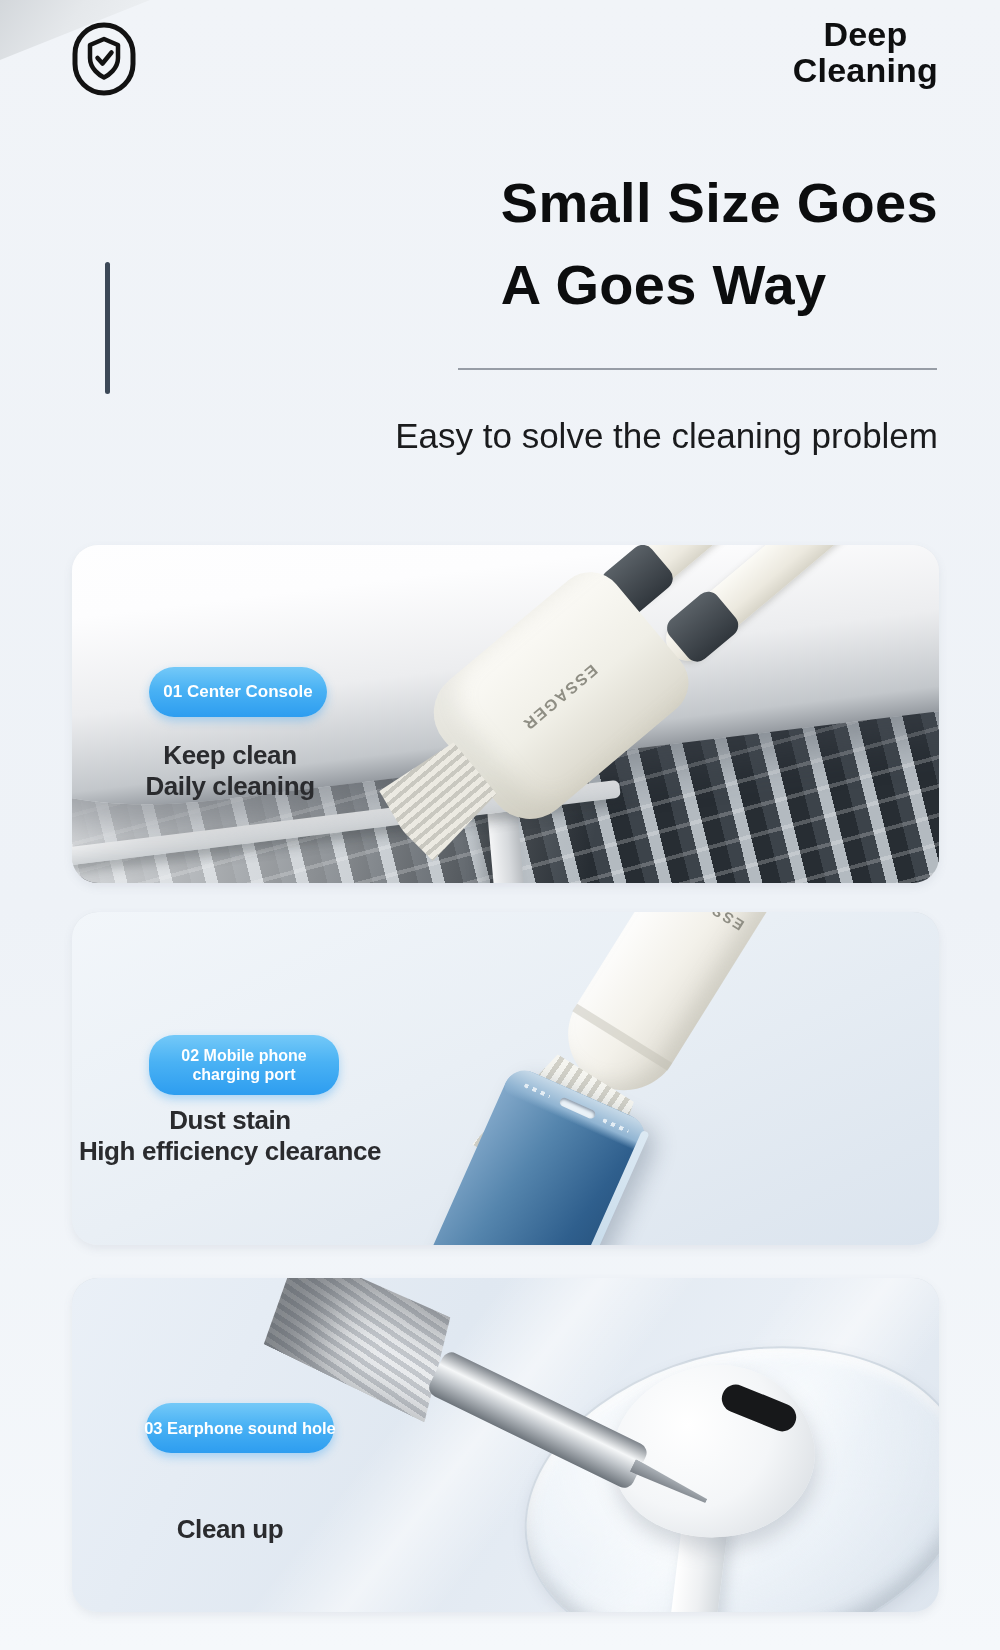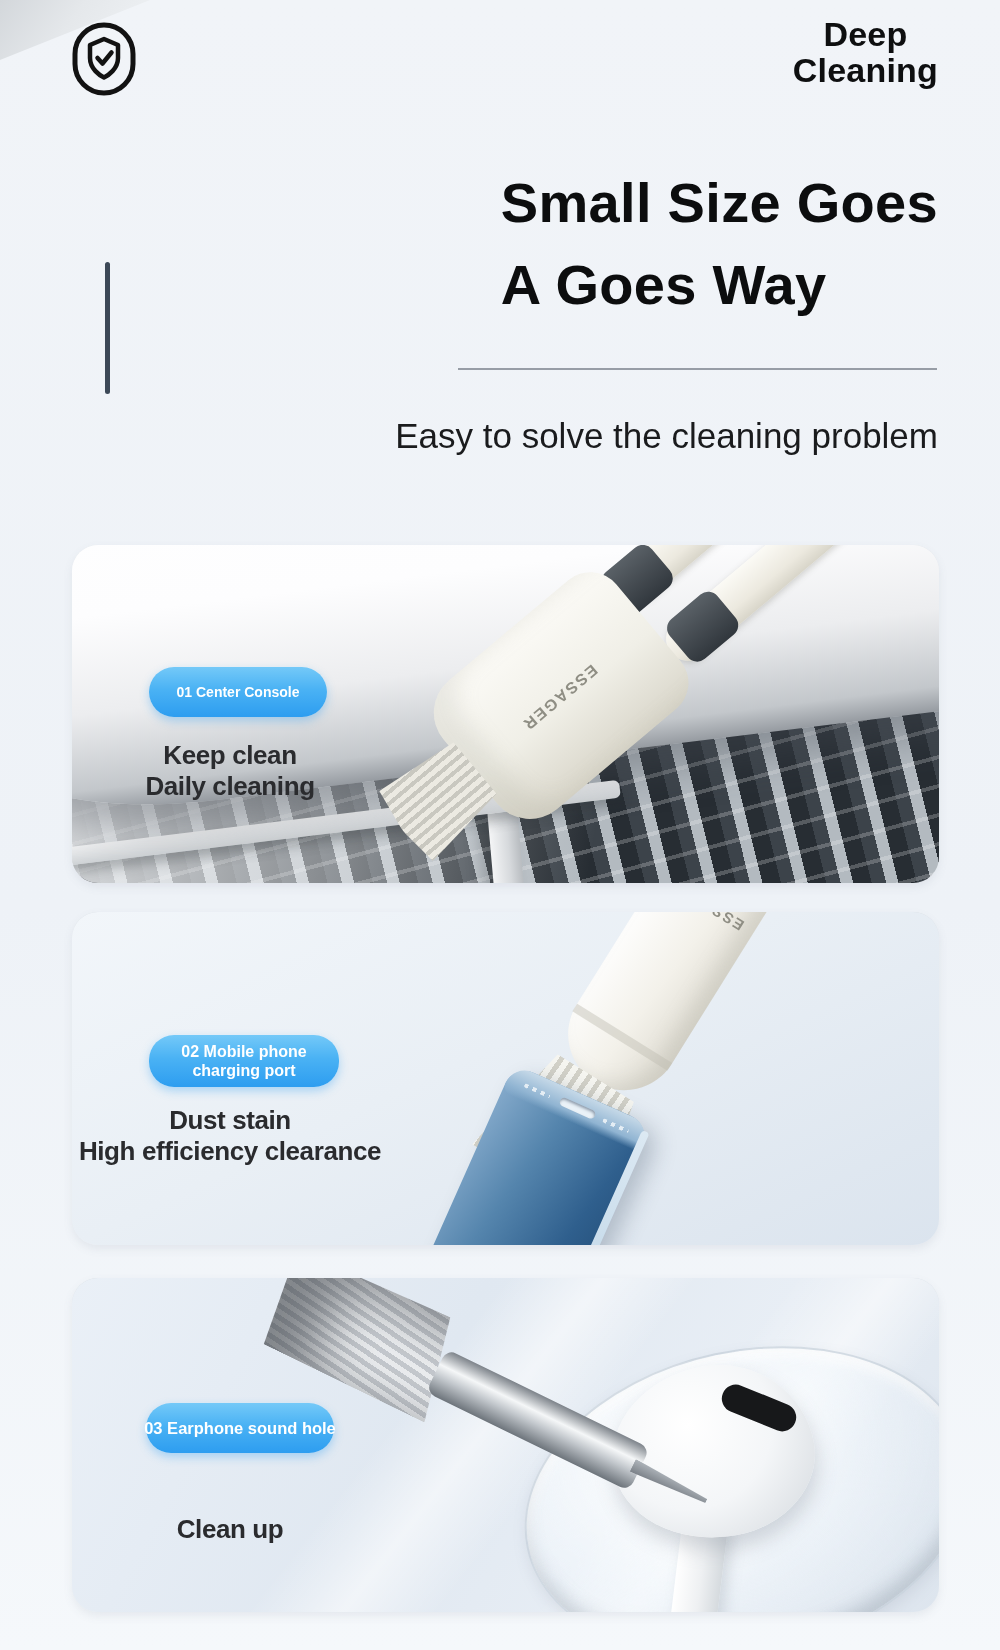--- a/index.html
+++ b/index.html
@@ -31,22 +31,22 @@
         box-shadow:0 4px 10px rgba(100,110,125,.10), inset 0 14px 18px -12px rgba(90,100,115,.28);
         background:#eef2f6;}
   .card-1{top:545px; height:338px;}
   .card-2{top:912px; height:333px;}
   .card-3{top:1278px; height:334px;}
 
   .pill{position:absolute; z-index:6; display:flex; flex-direction:column; align-items:center;
         justify-content:center; border-radius:25px; color:#fff; text-align:center;
         background:linear-gradient(180deg,#74c9f8 0%,#4ab2f4 45%,#2d9df0 100%);
         box-shadow:0 4px 10px rgba(45,157,240,.35); white-space:nowrap;}
-  .pill-1{left:77px; top:122px; width:178px; height:50px; font-size:14px; font-weight:bold;}
-  .pill-2{left:77px; top:123px; width:190px; height:52px; font-size:16px; font-weight:bold; line-height:19px;}
+  .pill-1{left:77px; top:122px; width:178px; height:50px; font-size:17px; font-weight:bold;}
+  .pill-2{left:77px; top:123px; width:190px; height:60px; font-size:16px; font-weight:bold; line-height:19px;}
   .pill-3{left:74px; top:125px; width:188px; height:50px; font-size:16.5px; font-weight:bold;}
 
   .caption{position:absolute; z-index:6; left:-14px; top:195px; width:344px; text-align:center;
         font-size:26px; font-weight:600; letter-spacing:-0.4px; line-height:31px; color:#2a2b2e;}
   .card-2 .caption{top:193px;}
   .card-3 .caption{top:198px;margin-top:38px;}
 
   .art{position:absolute; inset:0;}
 
   

